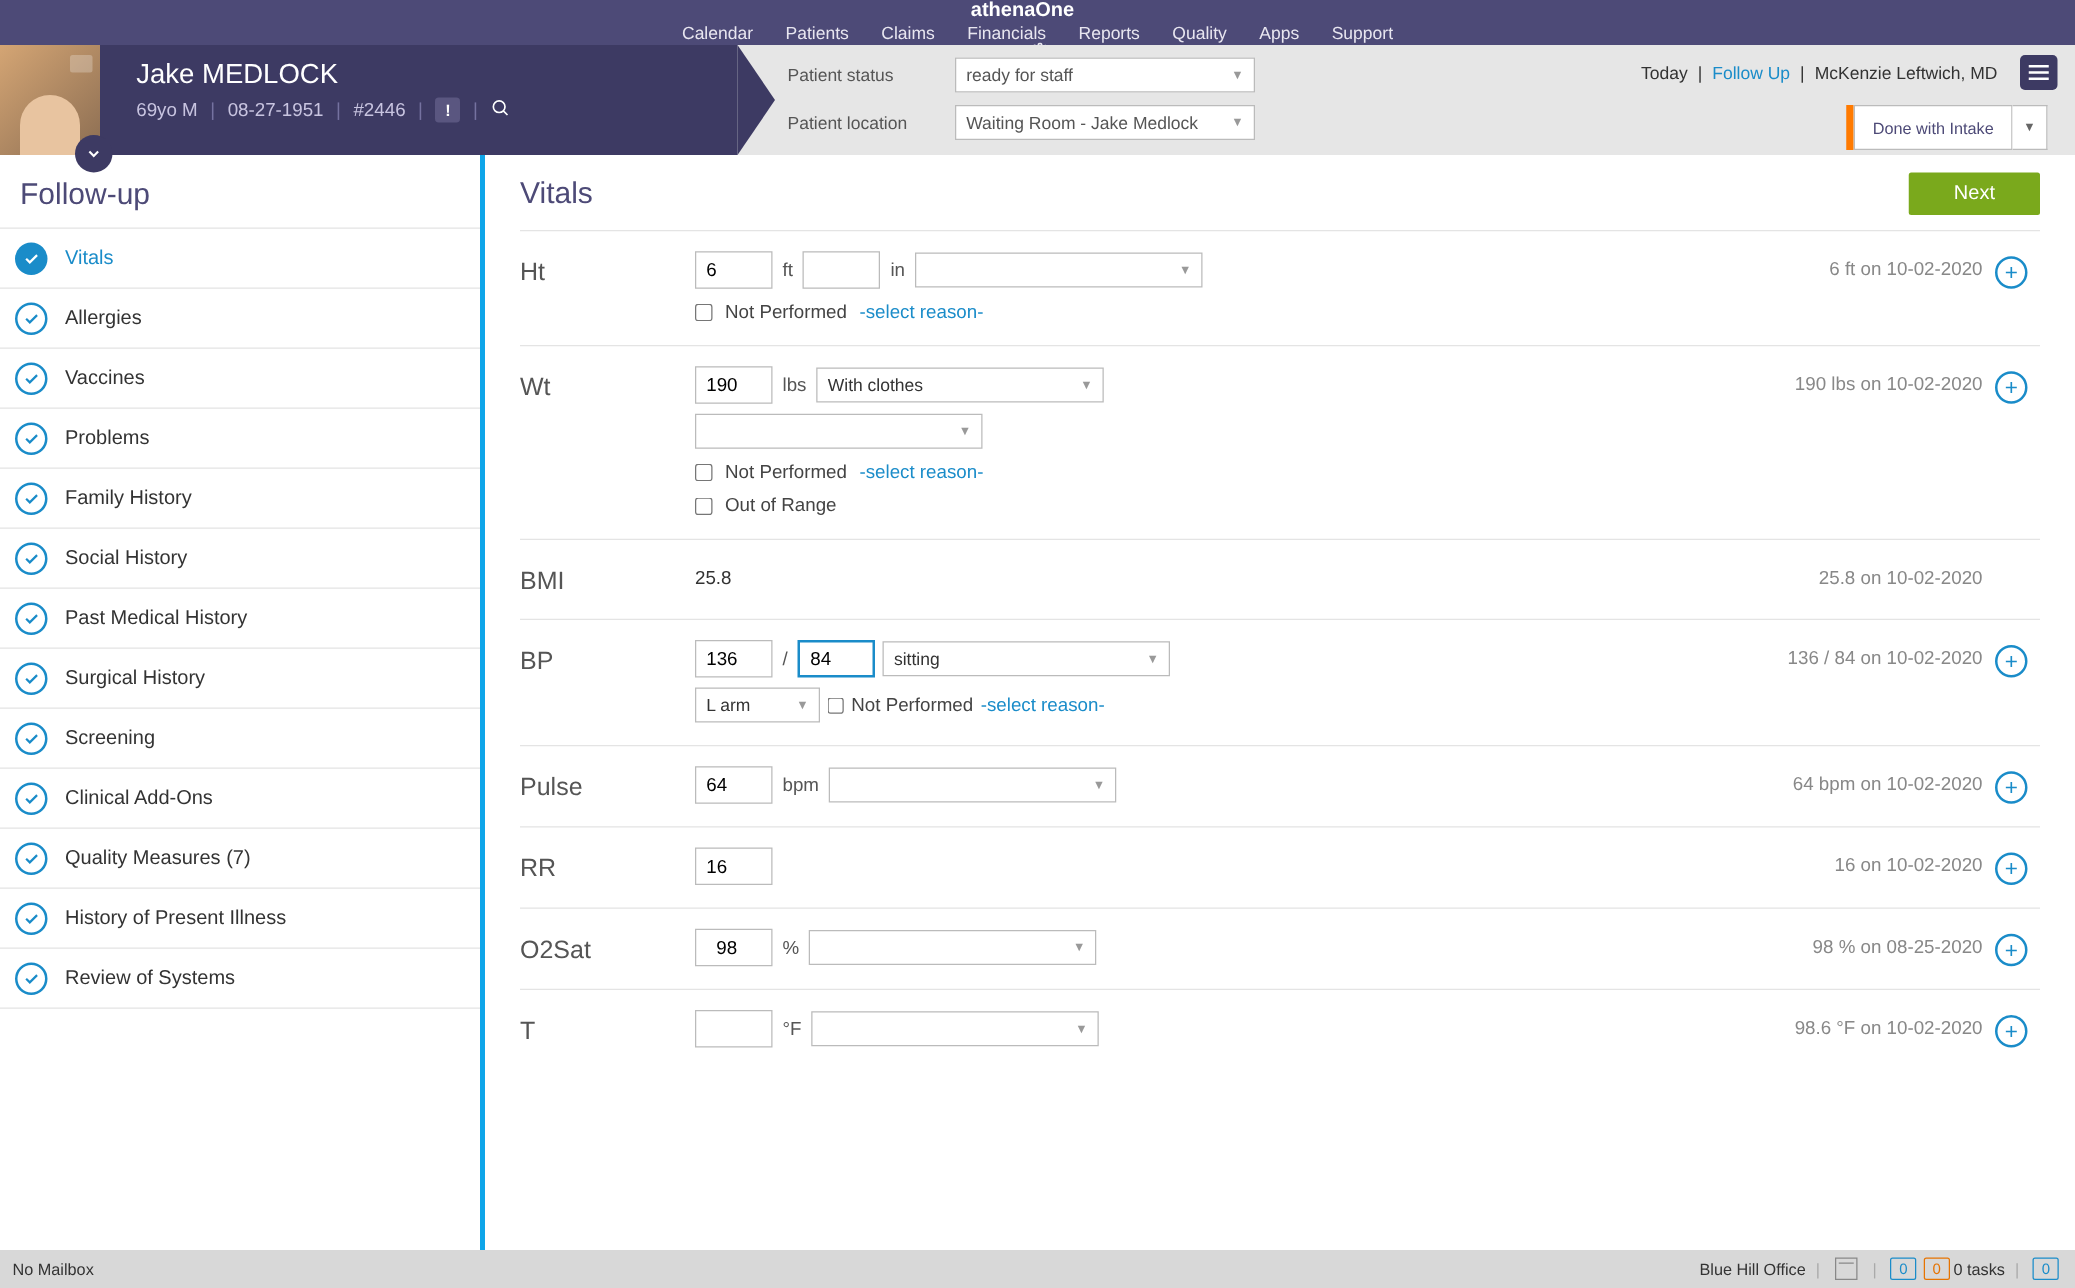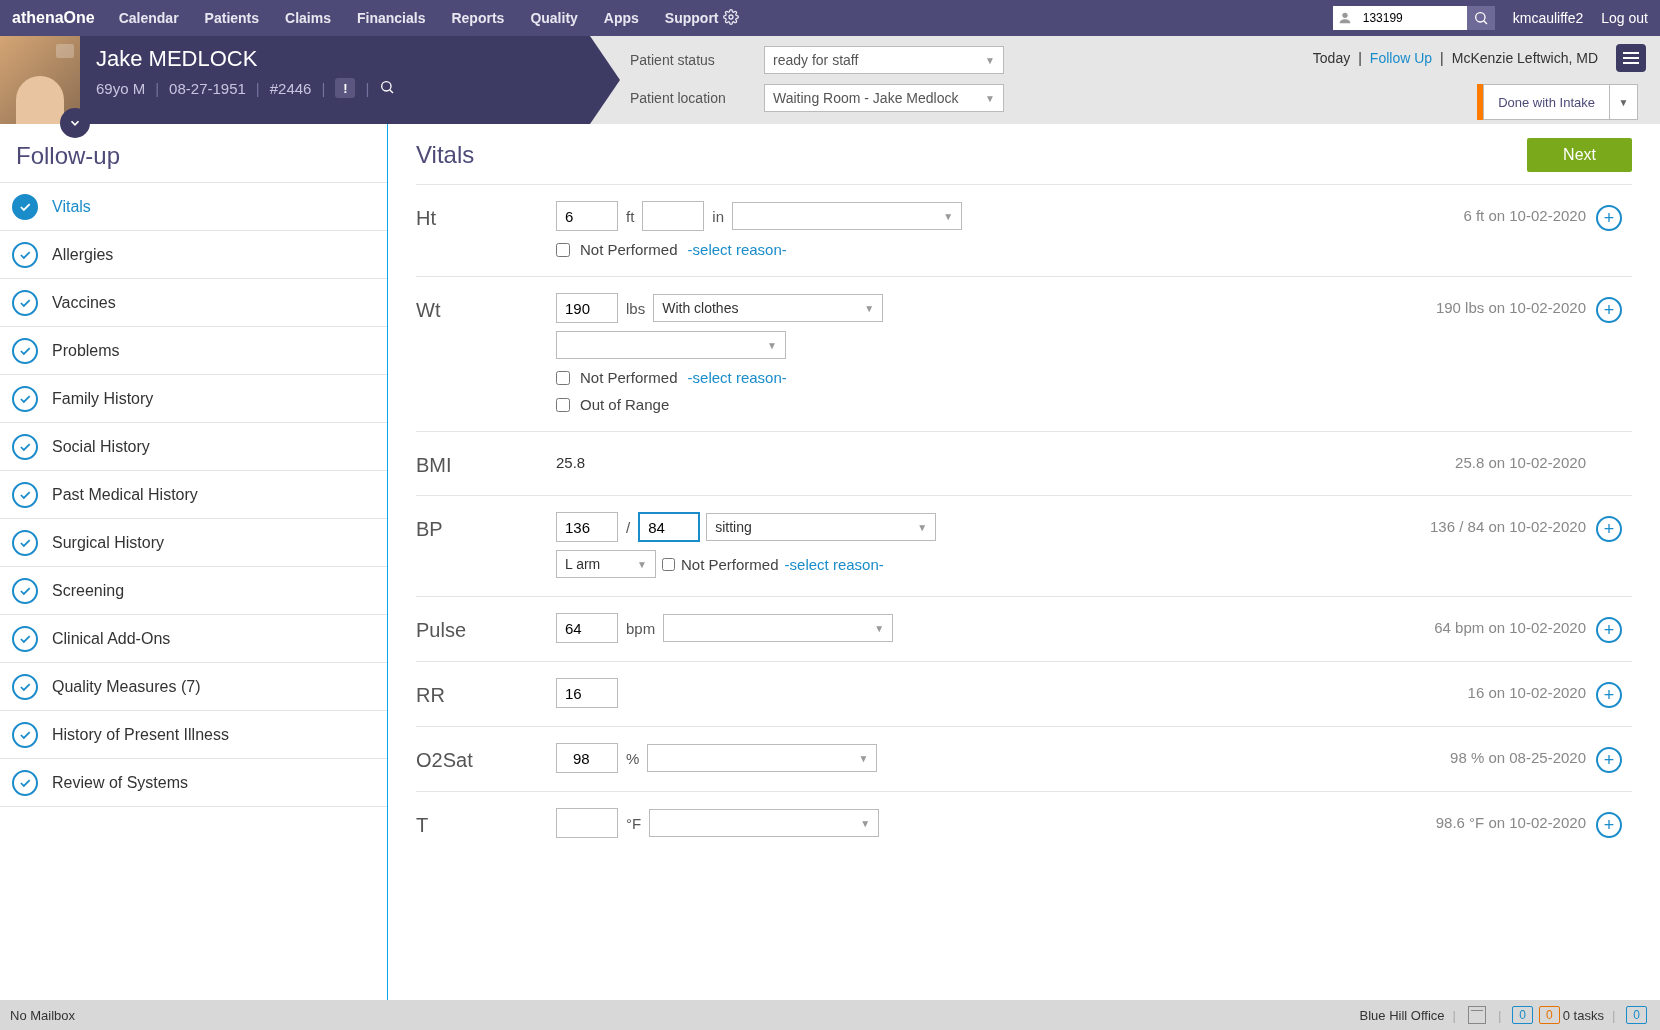--- a/index.html
+++ b/index.html
@@ -1,38 +1,38 @@
 <!DOCTYPE html>
 <html><head>
 <meta charset="utf-8">
 <style>
 * { box-sizing: border-box; margin: 0; padding: 0; }
 body { font-family: -apple-system, Helvetica, Arial, sans-serif; font-size: 14px; color: #333; background: #f0f0f0; overflow: hidden; }
 
 
-.topnav { background: #4d4a77; height: 36px; display: flex; align-items: center; padding: 0 12px; color: #fff; }
+.topnav { background: #4d4a77; height: 36px; display: flex; align-items: center; padding: 0 12px; color: #fff; flex-direction: column; }
 .brand { font-size: 16px; font-weight: 600; margin-right: 24px; }
-.nav-items { display: flex; gap: 26px; flex: 1; font-weight: bold; }
+.nav-items { display: flex; gap: 26px; flex: 1; }
 .nav-item { color: #e8e6f0; font-size: 14px; cursor: pointer; }
 .nav-gear { margin-left: 4px; cursor: pointer; }
 .nav-search { display: flex; align-items: center; margin-right: 18px; }
 .nav-search input { width: 110px; height: 24px; border: none; padding: 0 6px; font-size: 12px; background: #fff; }
 .nav-search-icon-wrap { display:inline-flex; align-items:center; padding: 0 4px; color:#888; background:#fff; height:24px; }
 .nav-search button { width: 28px; height: 24px; background: #6d6a97; border: none; color: #fff; cursor: pointer; display:flex; align-items:center; justify-content:center; }
 .nav-user { margin-right: 18px; cursor: pointer; }
 .nav-logout { cursor: pointer; }
 
 
 .subheader { background: #e6e6e6; height: 88px; position: relative; }
 .patient-band { position: absolute; left: 0; top: 0; width: 590px; height: 88px; background: #3d3a63; color: #fff; display: flex; }
 .patient-band::after { content: ""; position: absolute; right: -30px; top: 0; border-top: 44px solid transparent; border-bottom: 44px solid transparent; border-left: 30px solid #3d3a63; }
 .patient-photo { width: 80px; height: 88px; background: linear-gradient(135deg,#d4a574 0%, #8b6d52 100%); position: relative; }
 .patient-photo .cam { position: absolute; top: 8px; right: 6px; width: 18px; height: 14px; background: rgba(255,255,255,0.25); border-radius: 2px; }
 .patient-photo::after { content:""; position:absolute; bottom:0; left:50%; transform:translateX(-50%); width:48px; height:48px; background:#e8c4a0; border-radius:50% 50% 0 0; }
-.patient-info { padding: 10px 16px; }
+.patient-info { padding: 10px 29px; }
 .patient-name { font-size: 22px; font-weight: 400; margin-bottom: 6px; }
 .patient-meta { display: flex; align-items: center; gap: 10px; font-size: 15px; color: #c8c4e0; }
 .patient-meta .sep { color: #7572a0; }
 .alert-badge { display:inline-flex; width:20px; height:20px; background:#5a5680; border-radius:3px; align-items:center; justify-content:center; color:#fff; font-weight:bold; font-size:13px; }
 .meta-search { cursor:pointer; }
 .patient-chevron { position:absolute; left:60px; bottom:-14px; width:30px; height:30px; background:#3d3a63; border-radius:50%; display:flex; align-items:center; justify-content:center; color:#fff; z-index:5; }
 
 .sub-right-top { position: absolute; right: 14px; top: 8px; display:flex; align-items:center; gap:8px; font-size:14px; color:#333; }
 .sub-right-top a { color: #1a8cc9; text-decoration:none; }
 .hamburger { width:30px; height:28px; background:#3d3a63; border-radius:4px; display:flex; flex-direction:column; justify-content:center; align-items:center; gap:3px; margin-left:10px; cursor:pointer; }
@@ -44,21 +44,21 @@
 
 .done-wrap { position:absolute; right:22px; top:48px; display:flex; }
 .done-orange { width:6px; background:#ff7a00; }
 .done-btn { border:1px solid #bbb; background:#fff; height:36px; padding:0 14px; display:flex; align-items:center; color:#4d4a77; font-size:13px; cursor:pointer; }
 .done-drop { border:1px solid #bbb; border-left:none; background:#fff; width:28px; display:flex; align-items:center; justify-content:center; cursor:pointer; }
 
 
 .body { display:flex; height: calc(100vh - 36px - 88px - 30px); }
 
 
-.sidebar { width: 388px; background:#fff; border-right:1px solid #0ea5e9; overflow-y:auto; position:relative; }
+.sidebar { width: 388px; background:#fff; border-right:4px solid #0ea5e9; overflow-y:auto; position:relative; }
 .sidebar-title { font-size:24px; color:#4d4a77; padding:18px 20px 12px 16px; border-bottom:1px solid #e4e4e4; }
 .side-item { display:flex; align-items:center; height:48px; padding:0 20px 0 12px; border-bottom:1px solid #e4e4e4; cursor:pointer; gap:14px; font-size:16px; color:#333; position:relative; }
 .side-item.active { color:#1a8cc9; font-weight:500; }
 .side-item.alert::before { content:""; position:absolute; left:0; top:8px; bottom:8px; width:4px; background:#ff5a00; }
 .check-circle { width:26px; height:26px; border:2px solid #1a8cc9; border-radius:50%; display:flex; align-items:center; justify-content:center; flex-shrink:0; }
 .check-circle svg { width:14px; height:14px; stroke:#1a8cc9; stroke-width:3; fill:none; }
 .side-item.active .check-circle { background:#1a8cc9; }
 .side-item.active .check-circle svg { stroke:#fff; }
 
 

